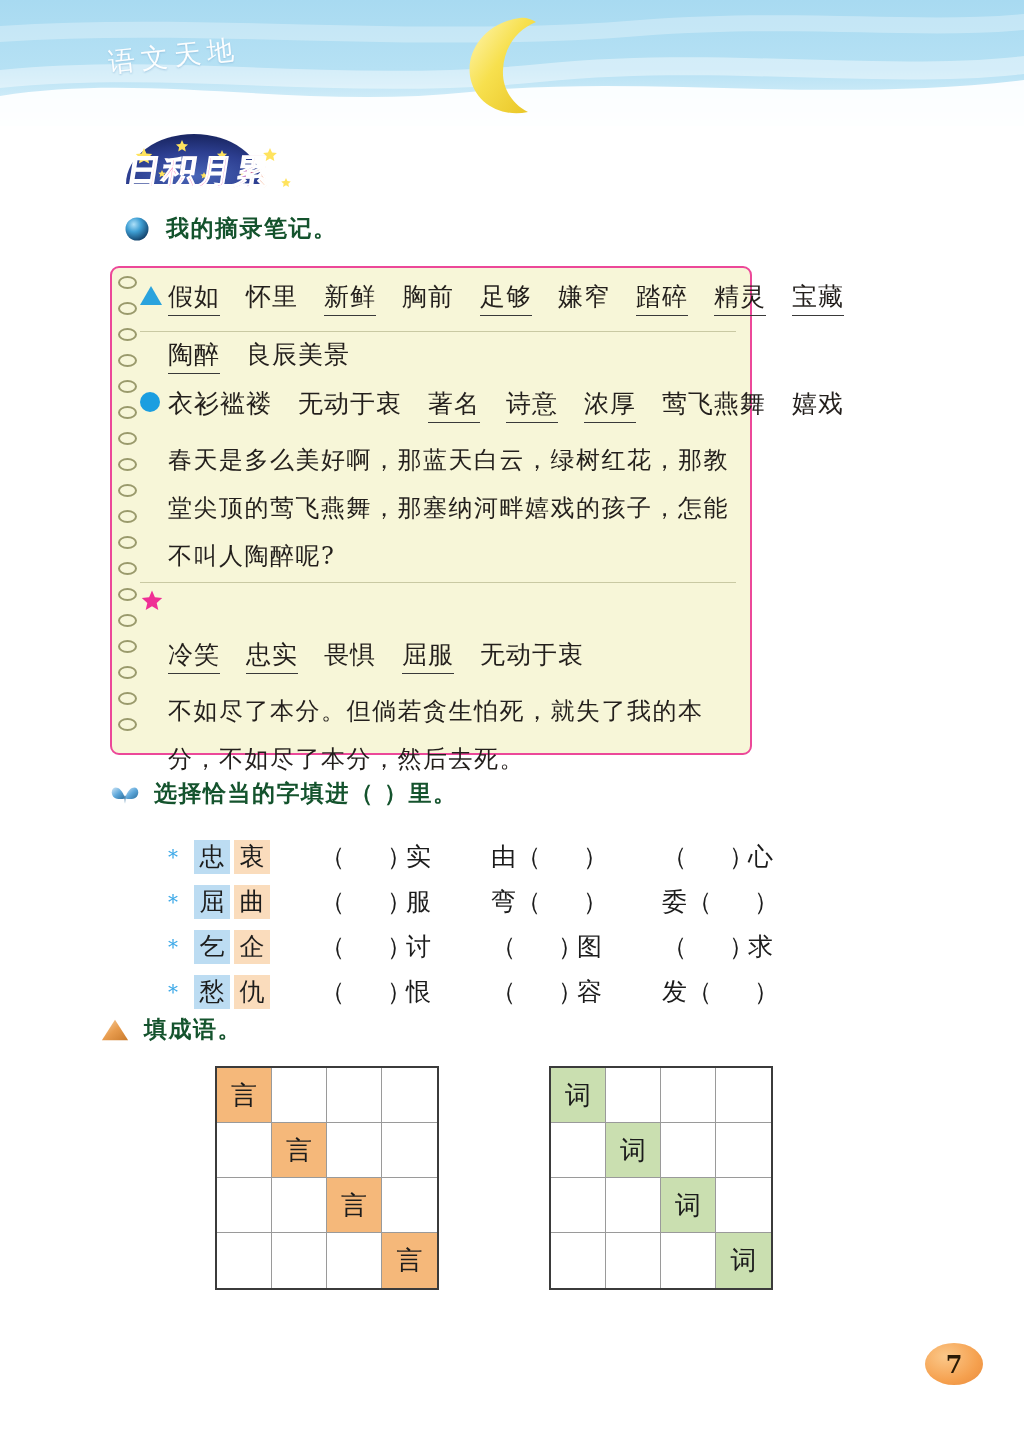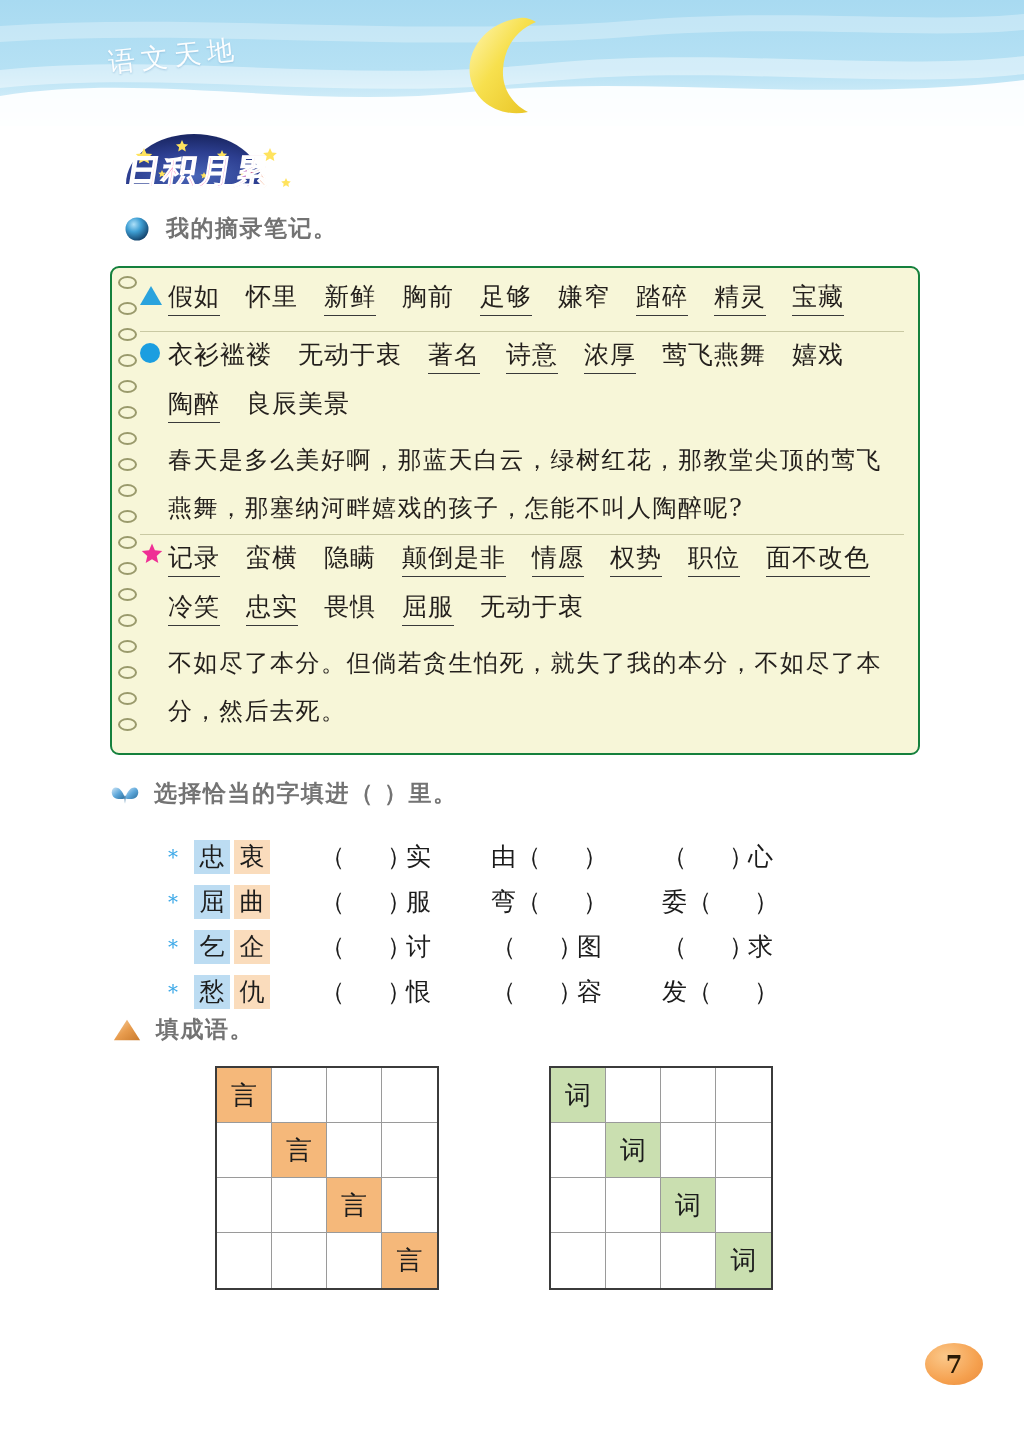--- a/index.html
+++ b/index.html
@@ -60,35 +60,35 @@
   .section-head {
     position: absolute;
     display: flex;
     align-items: center;
     gap: 14px;
     white-space: nowrap;
   }
   .section-head .head-text {
     font-size: 23px;
     font-weight: bold;
-    color: #737373;
+    color: #14532d;
     letter-spacing: 1.5px;
     font-family: "DejaVu Sans", "Liberation Sans", sans-serif;
   }
   .head-icon { width: 30px; height: 30px; display: block; }
 
   
   #notebook {
     position: absolute;
     left: 110px;
     top: 266px;
-    width: 810px;
+    width: 642px;
     height: 489px;
     background: #f7f6d8;
-    border: 2px solid #15803d;
+    border: 2px solid #ec4899;
     border-radius: 9px;
     box-sizing: border-box;
   }
   #notebook-inner {
     position: absolute;
     left: 28px;
     right: 14px;
     top: 10px;
     bottom: 8px;
   }
@@ -385,61 +385,51 @@
             <span class="w ul">精灵</span>
             <span class="w ul">宝藏</span>
           </span>
         </div>
       </div>
 
       <div class="nb-rule"></div>
 
       <div class="nb-group">
         <div class="nb-line">
+          <span class="nb-marker"></span>
+          <span class="nb-words">
+            <span class="w ul">陶醉</span>
+            <span class="w">良辰美景</span>
+          </span>
+        </div>
+        <div class="nb-line">
           <span class="nb-marker">
               <span class="dot-blue"></span>
             </span>
           <span class="nb-words">
             <span class="w">衣衫褴褛</span>
             <span class="w">无动于衷</span>
             <span class="w ul">著名</span>
             <span class="w ul">诗意</span>
             <span class="w ul">浓厚</span>
             <span class="w">莺飞燕舞</span>
             <span class="w">嬉戏</span>
           </span>
         </div>
-        <div class="nb-line">
-          <span class="nb-marker"></span>
-          <span class="nb-words">
-            <span class="w ul">陶醉</span>
-            <span class="w">良辰美景</span>
-          </span>
-        </div>
         <div class="nb-para">春天是多么美好啊，那蓝天白云，绿树红花，那教堂尖顶的莺飞燕舞，那塞纳河畔嬉戏的孩子，怎能不叫人陶醉呢?</div>
       </div>
 
       <div class="nb-rule"></div>
 
       <div class="nb-group">
         <div class="nb-line">
           <span class="nb-marker">
             <svg class="star-pink" width="24" height="24" viewBox="0 0 24 24" xmlns="http://www.w3.org/2000/svg">
               <path d="M12,1.6 L14.9,8.3 L22.2,9 L16.7,13.9 L18.3,21.1 L12,17.3 L5.7,21.1 L7.3,13.9 L1.8,9 L9.1,8.3 Z" fill="#ef2f95"></path>
             </svg>
-          </span>
-          <span class="nb-words">
-            <span class="w ul">记录</span>
-            <span class="w">蛮横</span>
-            <span class="w">隐瞒</span>
-            <span class="w ul">颠倒是非</span>
-            <span class="w ul">情愿</span>
-            <span class="w ul">权势</span>
-            <span class="w ul">职位</span>
-            <span class="w ul">面不改色</span>
           </span>
         </div>
         <div class="nb-line">
           <span class="nb-marker"></span>
           <span class="nb-words">
             <span class="w ul">冷笑</span>
             <span class="w ul">忠实</span>
             <span class="w">畏惧</span>
             <span class="w ul">屈服</span>
             <span class="w">无动于衷</span>
@@ -548,21 +538,21 @@
         </span>
       <span class="fx-sp-c"></span>
       <span class="fx-item">
           <span>发</span>
           <span class="fx-paren"><span class="pl">（</span>）</span>
         </span>
     </div>
 
   </div>
 
-  <div class="section-head" style="left:112px; top:1014px;">
+  <div class="section-head" style="left:100px; top:1014px;">
     <svg class="head-icon" viewBox="0 0 32 28" xmlns="http://www.w3.org/2000/svg">
       <defs>
         <linearGradient id="triG" x1="0" y1="0" x2="1" y2="1">
           <stop offset="0%" stop-color="#f6d4a8"></stop>
           <stop offset="50%" stop-color="#e89c4e"></stop>
           <stop offset="100%" stop-color="#c97a2c"></stop>
         </linearGradient>
       </defs>
       <path d="M16,3 L30,25 L2,25 Z" fill="url(#triG)"></path>
     </svg>

